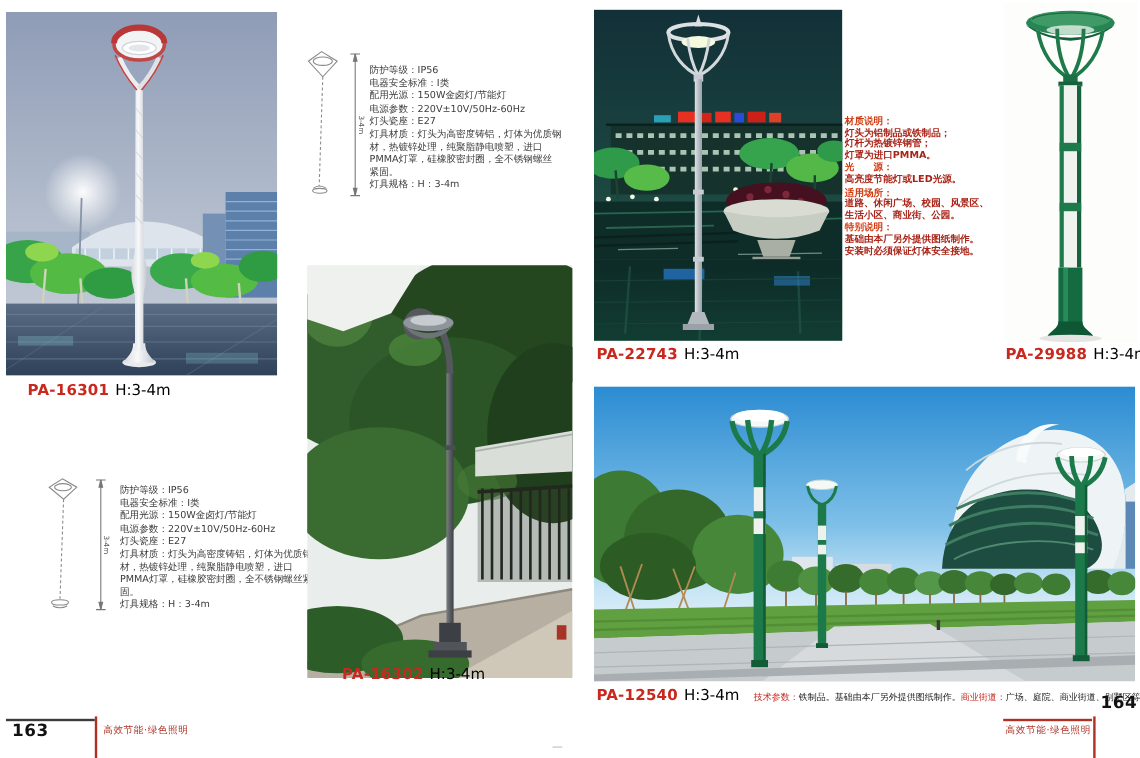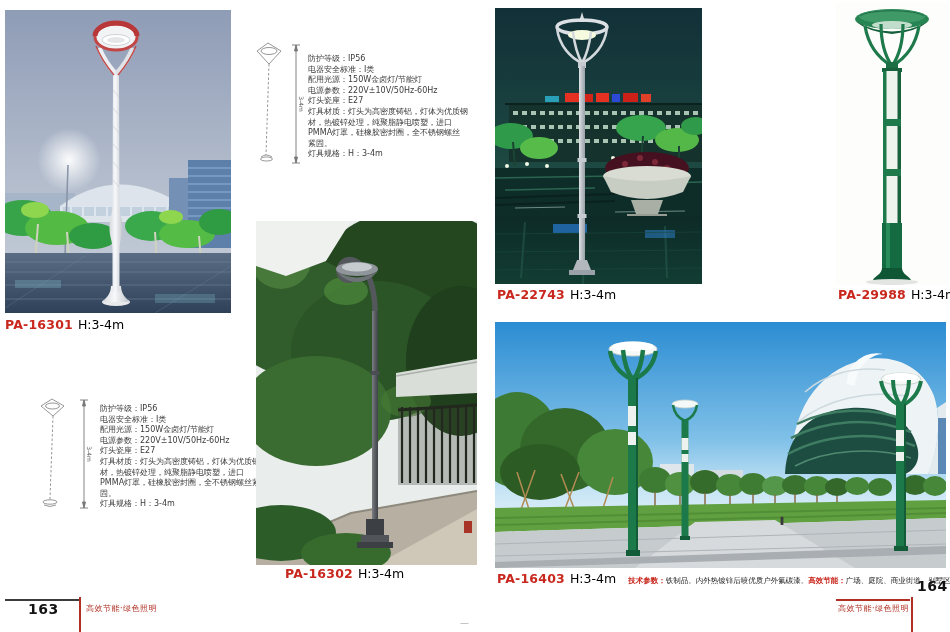--- a/index.html
+++ b/index.html
@@ -8,21 +8,21 @@
   .abs{position:absolute;}
   .photo svg{display:block;}
   .prod-label{font-size:12.5px;white-space:nowrap;line-height:15px;}
   .prod-label .code{color:#c8281e;font-weight:bold;letter-spacing:0.2px;}
   .prod-label .size{color:#000000;margin-left:5px;}
   .spec{font-size:8px;line-height:10.6px;color:#3b3b3b;font-weight:400;}
   .info{font-size:8px;line-height:9.6px;}
   .info .info-title{color:#d13a10;font-weight:bold;margin-top:1px;}
   .info .info-body{color:#a92418;font-weight:600;white-space:pre-line;}
   .params{font-size:7.5px;color:#222;}
-  .params .plabel{color:#c8281e;font-weight:bold;}
+  .params .plabel{color:#c8281e;font-weight:normal;}
   .footer-num{font-size:14px;font-weight:bold;color:#121212;letter-spacing:0.5px;}
   .slogan{font-size:8px;font-weight:normal;color:#b03024;letter-spacing:0.5px;white-space:nowrap;}
   .vline{width:2px;background:#b03024;}
   .hline-dark{height:2px;background:#3c3c3c;}
   .hline-red{height:2px;background:#b03024;}
   .fold{font-size:9px;color:#a8a8a8;}
 </style>
 </head>
 <body>
 
@@ -130,21 +130,21 @@
         <path d="M128,38 C122,52 116,59 111,64" stroke="#dfe2e6" stroke-width="5" fill="none"></path>
         <path d="M91,36 C97,51 104,59 109,65" stroke="#c24646" stroke-width="1.4" fill="none"></path>
         <path d="M131,36 C125,51 118,59 113,65" stroke="#c24646" stroke-width="1.4" fill="none"></path>
         <ellipse cx="111" cy="27" rx="21" ry="13" fill="#f2f3f5" stroke="#c24646" stroke-width="3"></ellipse>
         <path d="M90,26 A21,13 0 0 1 132,26" fill="none" stroke="#b8383a" stroke-width="5"></path>
         <ellipse cx="111" cy="30" rx="14" ry="5.5" fill="#ffffff" stroke="#cfd3d8" stroke-width="1"></ellipse>
         <ellipse cx="111" cy="30" rx="9" ry="3" fill="#e4e7ea"></ellipse>
       </g>
     </svg>
   </div>
-  <div class="abs prod-label" style="left:5px;top:317px;">
+  <div class="abs prod-label" style="left:23px;top:317px;">
     <span class="code">PA-16301</span><span class="size">H:3-4m</span>
   </div>
 
   <div class="abs" style="left:252px;top:40px;width:52px;height:128px;">
     <svg viewBox="0 0 52 128" width="52" height="128">
       <g stroke="#8a8a8a" fill="none" stroke-width="0.9">
         <path d="M16,3 L29,11 L17,24 L5,11 Z"></path>
         <ellipse cx="17" cy="11" rx="8" ry="3.5"></ellipse>
         <line x1="17" y1="24" x2="14" y2="115" stroke-dasharray="2.5,2"></line>
         <path d="M9,117 Q14,113 20,117"></path>
@@ -256,21 +256,21 @@
         <ellipse cx="101" cy="46" rx="15" ry="4.5" fill="#c6cbd0"></ellipse>
         <path d="M80,50 Q101,63 122,50 L116,56 Q101,66 86,56 Z" fill="#6e7378"></path>
         <rect x="116" y="90" width="6" height="212" fill="url(#poleB)"></rect>
         <rect x="114.5" y="150" width="9" height="4" fill="#4a4e53"></rect>
         <rect x="110" y="298" width="18" height="18" fill="#3c4045"></rect>
         <rect x="105" y="314" width="28" height="9" fill="#51555a"></rect>
         <rect x="101" y="321" width="36" height="6" fill="#3c4045"></rect>
       </g>
     </svg>
   </div>
-  <div class="abs prod-label" style="left:285px;top:566px;">
+  <div class="abs prod-label" style="left:285px;top:554px;">
     <span class="code">PA-16302</span><span class="size">H:3-4m</span>
   </div>
 
   <div class="abs photo" style="left:495px;top:8px;width:207px;height:276px;">
     <svg viewBox="0 0 207 276" width="207" height="276">
       <defs>
         <linearGradient id="skyC" x1="0" y1="0" x2="0" y2="1">
           <stop offset="0" stop-color="#123038"></stop>
             <stop offset="0.6" stop-color="#1d4a42"></stop>
             <stop offset="1" stop-color="#2a6150"></stop>
@@ -383,20 +383,34 @@
         <rect x="82.5" y="206" width="9" height="4" fill="#c6ccd2"></rect>
         <path d="M82,252 L92,252 L96,262 L78,262 Z" fill="#b2b8be"></path>
         <rect x="74" y="262" width="26" height="5" fill="#9aa1a8"></rect>
       </g>
     </svg>
   </div>
   <div class="abs prod-label" style="left:497px;top:287px;">
     <span class="code">PA-22743</span><span class="size">H:3-4m</span>
   </div>
 
+  <div class="abs info" style="left:704px;top:95px;width:132px;">
+    <div class="info-title">材质说明：</div>
+    <div class="info-body">灯头为铝制品或铁制品；
+灯杆为热镀锌钢管；
+灯罩为进口PMMA。</div>
+    <div class="info-title">光　　源：</div>
+    <div class="info-body">高亮度节能灯或LED光源。</div>
+    <div class="info-title">适用场所：</div>
+    <div class="info-body">道路、休闲广场、校园、风景区、
+生活小区、商业街、公园。</div>
+    <div class="info-title">特别说明：</div>
+    <div class="info-body">基础由本厂另外提供图纸制作。
+安装时必须保证灯体安全接地。</div>
+  </div>
 
   <div class="abs photo" style="left:836px;top:2px;width:112px;height:283px;">
     <svg viewBox="0 0 112 283" width="112" height="283">
       <rect width="112" height="283" fill="#fdfdfc"></rect>
       <g>
         <ellipse cx="56" cy="17" rx="37" ry="10" fill="#278553"></ellipse>
         <ellipse cx="56" cy="14.5" rx="33" ry="7" fill="#3f9a68"></ellipse>
         <path d="M24,14 A33,7 0 0 1 88,14" stroke="#1c6a42" fill="none" stroke-width="1"></path>
         <path d="M19,19 Q56,40 93,19 Q80,30 56,32 Q32,30 19,19 Z" fill="#15603b"></path>
         <ellipse cx="56" cy="23" rx="20" ry="4" fill="#dcebdf" opacity="0.85"></ellipse>
@@ -546,26 +560,26 @@
         </g>
         <rect x="401" y="82" width="10" height="146" fill="#1c7a4a"></rect>
         <rect x="401" y="108" width="10" height="16" fill="#eef2ee"></rect>
         <rect x="401" y="130" width="10" height="9" fill="#eef2ee"></rect>
         <rect x="409" y="82" width="2" height="146" fill="#135c38"></rect>
         <rect x="399" y="224" width="14" height="5" fill="#135c38"></rect>
       </g>
     </svg>
   </div>
   <div class="abs prod-label" style="left:497px;top:571px;">
-    <span class="code">PA-16403</span><span class="size">H:3-4m</span>
-    <span class="params" style="margin-left:8px;"><span class="plabel">技术参数：</span><span>铁制品。内外热镀锌后喷优质户外氟碳漆。</span><span class="plabel">高效节能：</span><span>广场、庭院、商业街道、别墅区等场所。</span></span>
+    <span class="code">PA-12540</span><span class="size">H:3-4m</span>
+    <span class="params" style="margin-left:8px;"><span class="plabel">技术参数：</span><span>铁制品。基础由本厂另外提供图纸制作。</span><span class="plabel">商业街道：</span><span>广场、庭院、商业街道、别墅区等场所。</span></span>
   </div>
 
   <div class="abs hline-dark" style="left:5px;top:599px;width:74px;"></div>
-  <div class="abs footer-num" style="left:28px;top:601px;">163</div>
+  <div class="abs footer-num" style="left:10px;top:601px;">163</div>
   <div class="abs vline" style="left:79px;top:597px;height:35px;"></div>
   <div class="abs slogan" style="left:86px;top:603px;">高效节能·绿色照明</div>
 
   <div class="abs hline-red" style="left:836px;top:599px;width:74px;"></div>
   <div class="abs slogan" style="left:838px;top:603px;width:70px;text-align:right;">高效节能·绿色照明</div>
   <div class="abs vline" style="left:911px;top:597px;height:35px;"></div>
   <div class="abs footer-num" style="left:917px;top:578px;">164</div>
 
   <div class="abs fold" style="left:460px;top:618px;">—</div>
 

